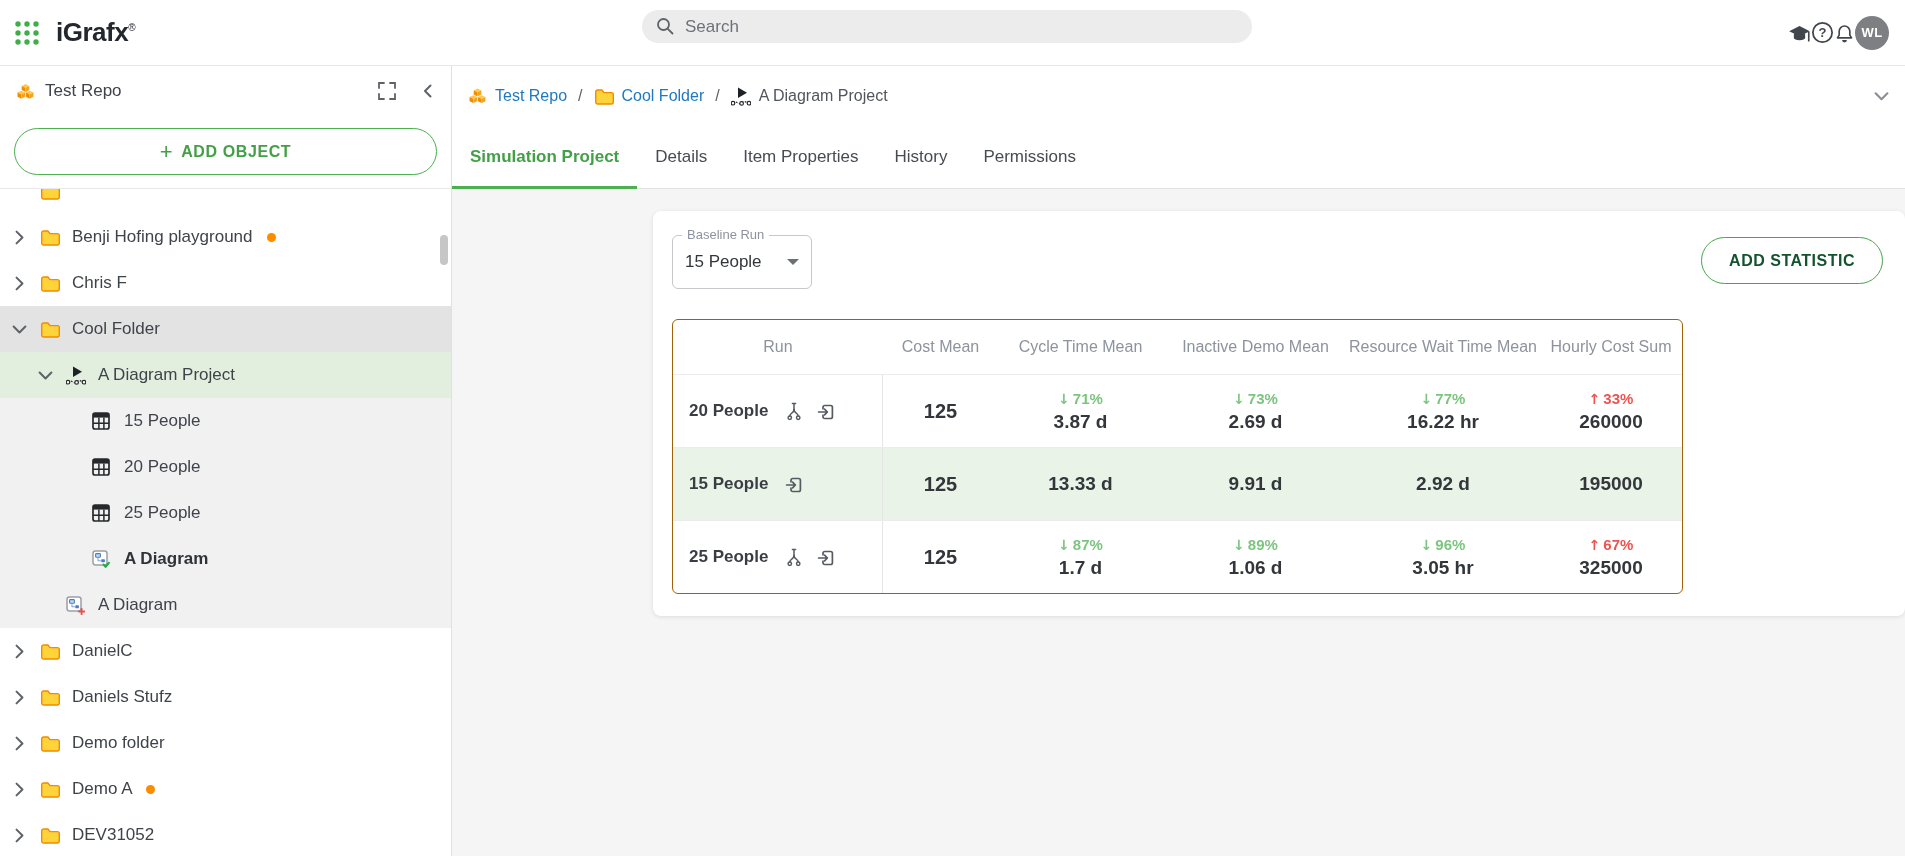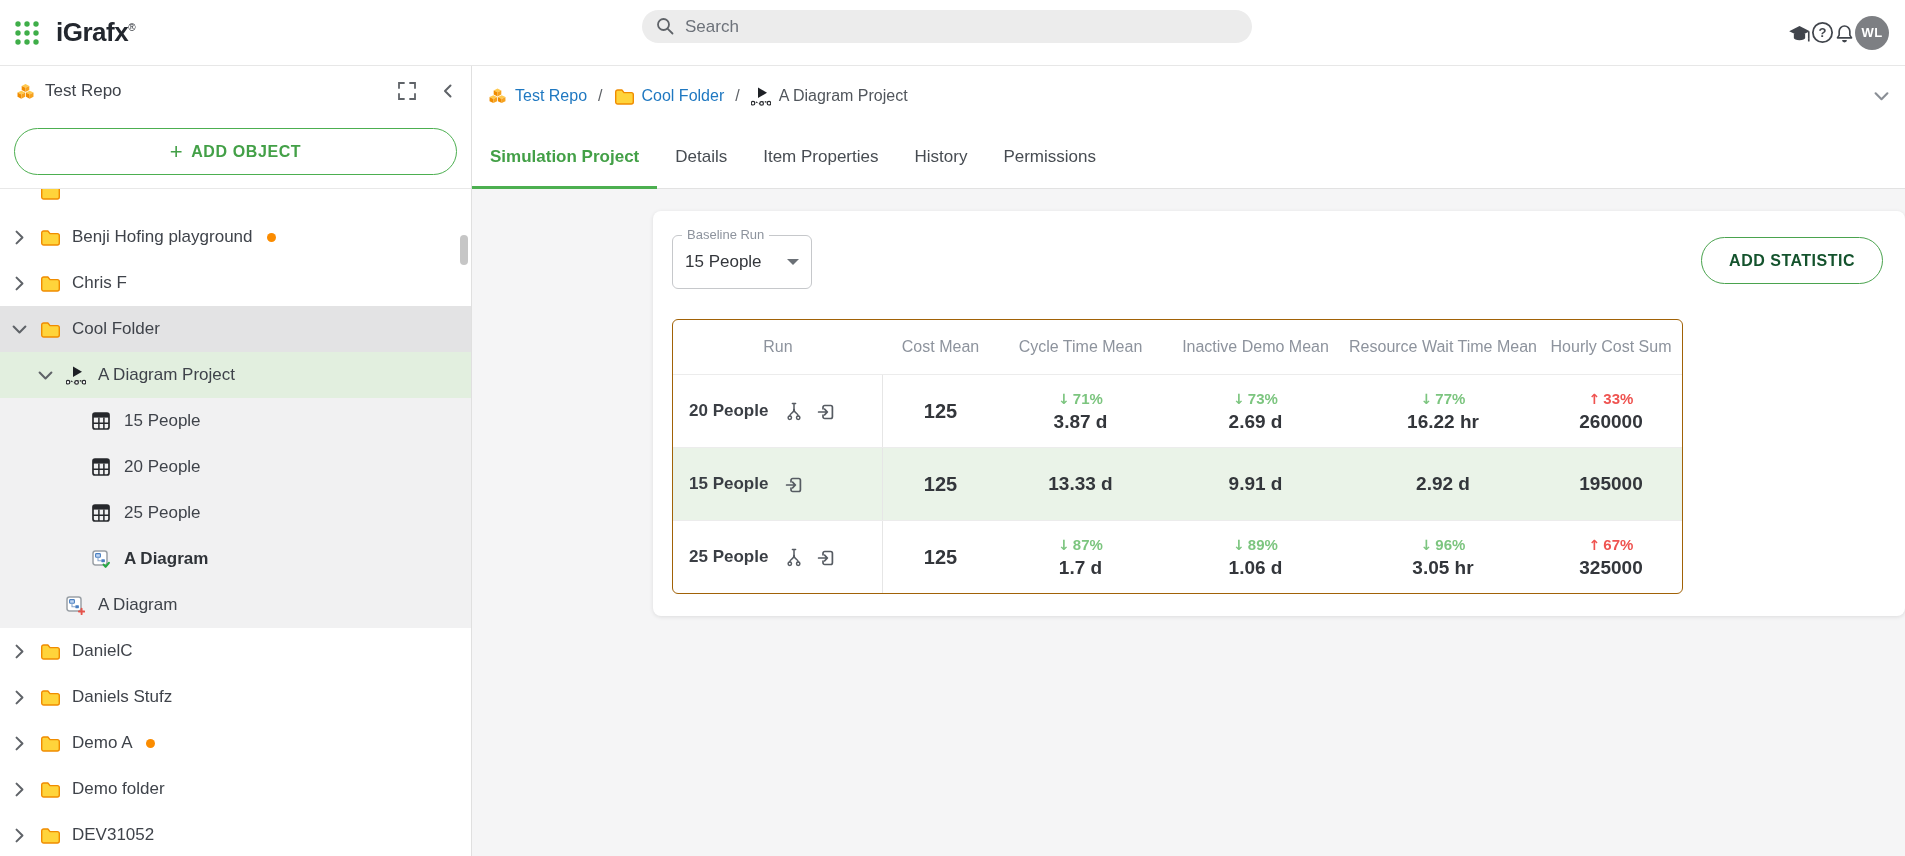--- a/index.html
+++ b/index.html
@@ -57,21 +57,21 @@
   .crumbs .tail { margin-left:auto; color:#8a8f96; cursor:pointer; }
 
   .tabs { height:63px; display:flex; border-bottom:1px solid #e2e2e2; }
   .tab { padding:0 18px; display:flex; align-items:center; font-size:17px; color:#474c52;
     cursor:pointer; position:relative; }
   .tab.active { color:#43a047; font-weight:700; }
   .tab.active::after { content:""; position:absolute; left:0; right:0; bottom:-1px; height:3px; background:#4caf50; }
 
   .content { flex:1 1 auto; background:#f5f5f6; padding:22px 0 0 181px; }
   .card { width:1252px; background:#fff; border-radius:8px; box-shadow:0 1px 4px rgba(0,0,0,.10);
-    padding:24px 22px 22px 19px; }
+    padding:24px 22px 22px 19px;margin-left:20px; }
   .card-top { display:flex; align-items:flex-start; justify-content:space-between; margin-bottom:30px; }
   .baseline { position:relative; width:140px; height:54px; border:1px solid #c6c8cb; border-radius:6px;
     display:flex; align-items:center; padding:0 12px; cursor:pointer; background:#fff; }
   .baseline .blabel { position:absolute; top:-9px; left:9px; background:#fff; padding:0 5px;
     font-size:13px; color:#8d939d; }
   .baseline .bval { font-size:17px; color:#33363b; flex:1; }
   .baseline .caret { width:0; height:0; border-left:6px solid transparent; border-right:6px solid transparent;
     border-top:6px solid #6b7076; margin-left:6px; }
   .addstat { height:47px; padding:0 27px; border:1.5px solid #4aa34e; border-radius:24px; background:#fff;
     color:#14532d; font-size:16px; font-weight:700; letter-spacing:.5px; cursor:pointer;
@@ -381,35 +381,35 @@
           <span class="chev">
             <svg class="ic" width="11" height="15" viewBox="0 0 8.5 14" style="color: rgb(95, 99, 104);">
               <use href="#i-chev" xlink:href="#i-chev"></use>
             </svg>
           </span>
           <span class="ticon">
             <svg class="ic" width="20" height="17" viewBox="0 0 20 17">
               <use href="#i-folder" xlink:href="#i-folder"></use>
             </svg>
           </span>
+          <span class="tlabel">Demo folder</span>
+        </div>
+        <div class="trow lvl0">
+          <span class="chev">
+            <svg class="ic" width="11" height="15" viewBox="0 0 8.5 14" style="color: rgb(95, 99, 104);">
+              <use href="#i-chev" xlink:href="#i-chev"></use>
+            </svg>
+          </span>
+          <span class="ticon">
+            <svg class="ic" width="20" height="17" viewBox="0 0 20 17">
+              <use href="#i-folder" xlink:href="#i-folder"></use>
+            </svg>
+          </span>
           <span class="tlabel">Demo A</span>
           <span class="dot"></span>
-        </div>
-        <div class="trow lvl0">
-          <span class="chev">
-            <svg class="ic" width="11" height="15" viewBox="0 0 8.5 14" style="color: rgb(95, 99, 104);">
-              <use href="#i-chev" xlink:href="#i-chev"></use>
-            </svg>
-          </span>
-          <span class="ticon">
-            <svg class="ic" width="20" height="17" viewBox="0 0 20 17">
-              <use href="#i-folder" xlink:href="#i-folder"></use>
-            </svg>
-          </span>
-          <span class="tlabel">Demo folder</span>
         </div>
         <div class="trow lvl0">
           <span class="chev">
             <svg class="ic" width="11" height="15" viewBox="0 0 8.5 14" style="color: rgb(95, 99, 104);">
               <use href="#i-chev" xlink:href="#i-chev"></use>
             </svg>
           </span>
           <span class="ticon">
             <svg class="ic" width="20" height="17" viewBox="0 0 20 17">
               <use href="#i-folder" xlink:href="#i-folder"></use>

